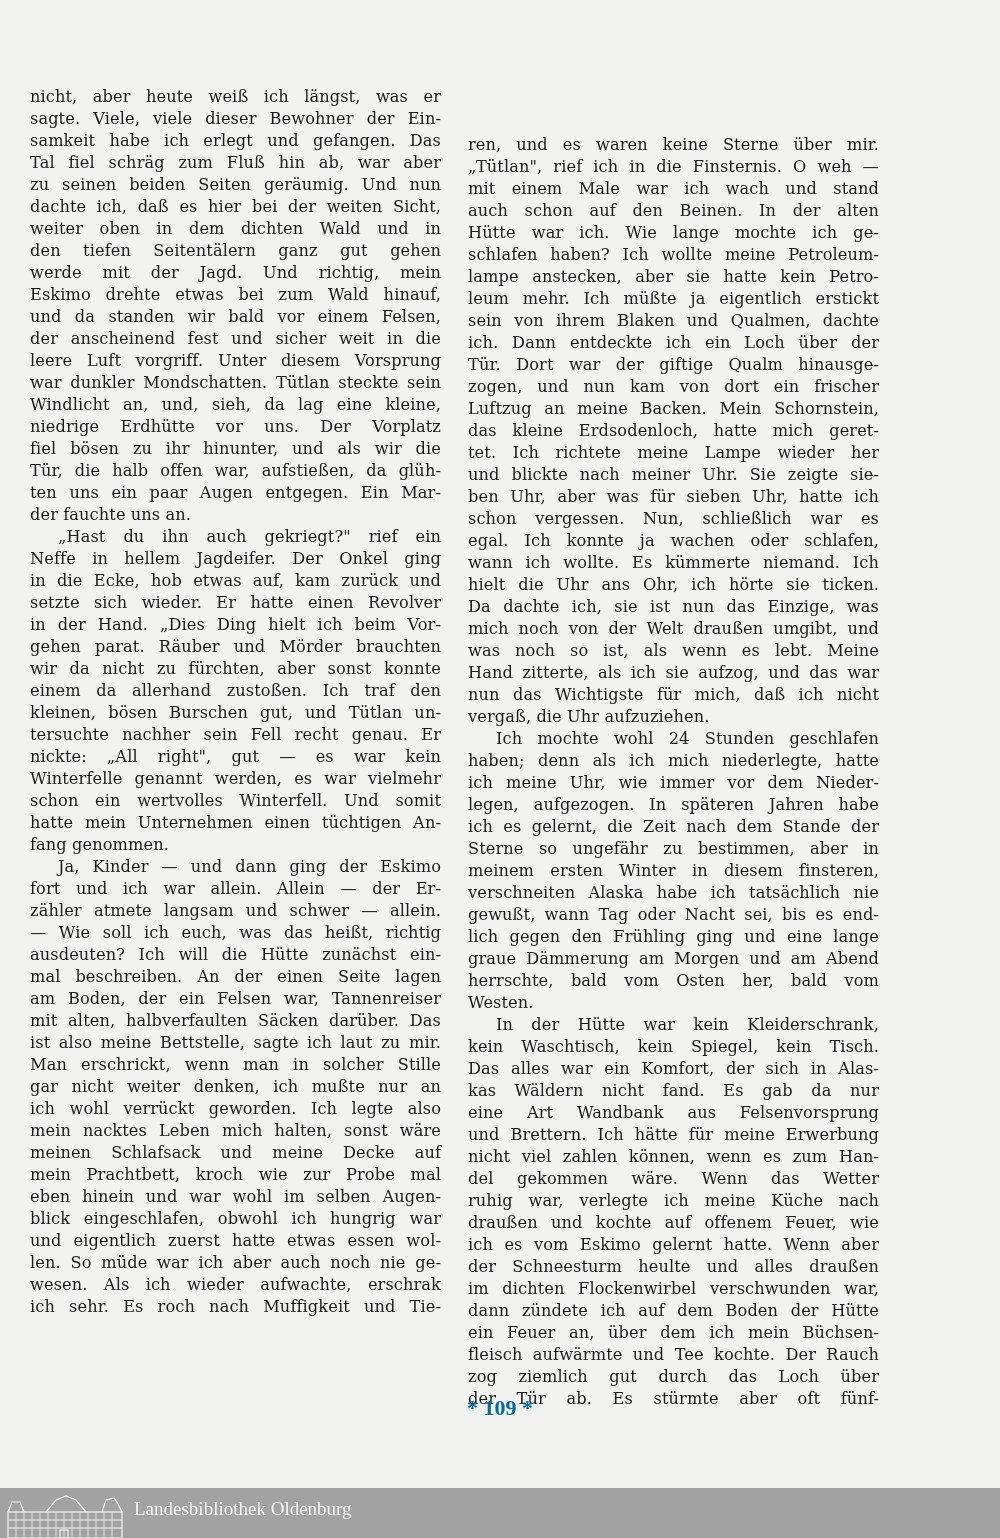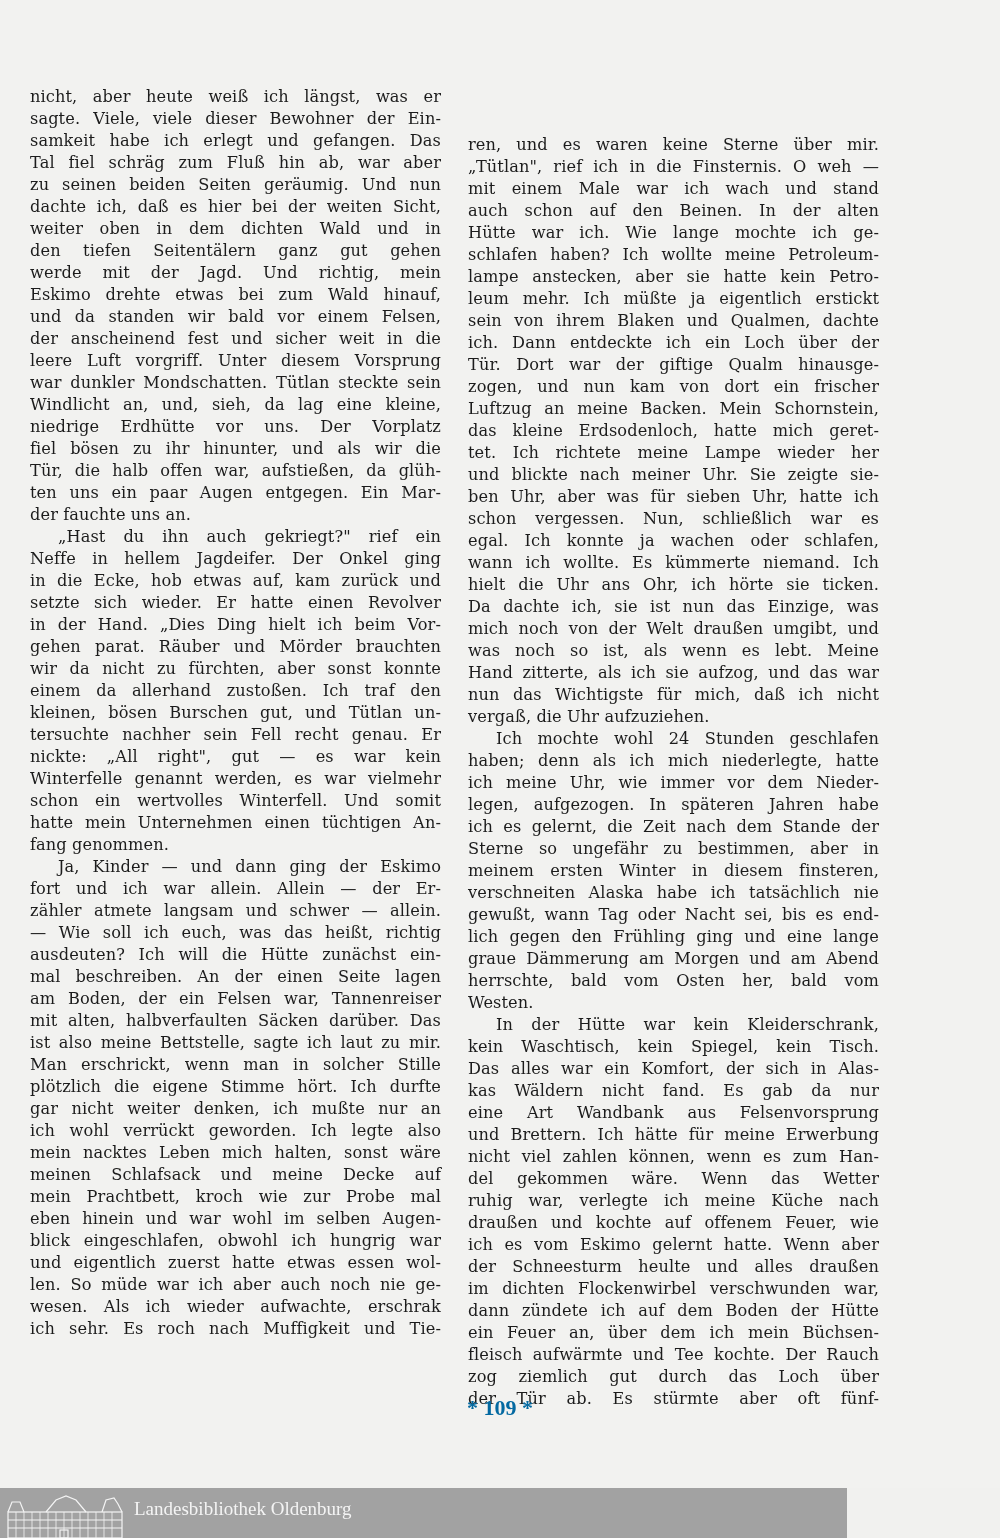--- a/index.html
+++ b/index.html
@@ -25,21 +25,21 @@
     letter-spacing: 0.1px;
   }
   .line.end { text-align-last: left; }
   .line.indent { padding-left: 28px; }
   .page-number {
     position: absolute; top: 1395px; left: 0; width: 1000px;
     text-align: center; font-weight: bold; font-size: 22px;
     font-family: "Liberation Serif", serif; color: #0369a1;
   }
   .footer {
-    position: absolute; left: 0; top: 1488px; width: 847px; height: 50px;
+    position: absolute; left: 0; top: 1488px; width: 1000px; height: 50px;
     background: #a2a2a2;
   }
   .footer-logo {
     position: absolute; left: 6px; top: 6px; width: 118px; height: 44px;
   }
   .footer-text {
     position: absolute; left: 134px; top: 10px;
     font-family: "Liberation Serif", serif; font-size: 19px; color: #f4f4f4;
   }
 </style>
@@ -86,21 +86,20 @@
       <span class="line indent">Ja, Kinder — und dann ging der Eskimo</span>
       <span class="line">fort und ich war allein. Allein — der Er-</span>
       <span class="line">zähler atmete langsam und schwer — allein.</span>
       <span class="line">— Wie soll ich euch, was das heißt, richtig</span>
       <span class="line">ausdeuten? Ich will die Hütte zunächst ein-</span>
       <span class="line">mal beschreiben. An der einen Seite lagen</span>
       <span class="line">am Boden, der ein Felsen war, Tannenreiser</span>
       <span class="line">mit alten, halbverfaulten Säcken darüber. Das</span>
       <span class="line">ist also meine Bettstelle, sagte ich laut zu mir.</span>
       <span class="line">Man erschrickt, wenn man in solcher Stille</span>
-      <span class="line">plötzlich die eigene Stimme hört. Ich durfte</span>
       <span class="line">gar nicht weiter denken, ich mußte nur an</span>
       <span class="line">ich wohl verrückt geworden. Ich legte also</span>
       <span class="line">mein nacktes Leben mich halten, sonst wäre</span>
       <span class="line">meinen Schlafsack und meine Decke auf</span>
       <span class="line">mein Prachtbett, kroch wie zur Probe mal</span>
       <span class="line">eben hinein und war wohl im selben Augen-</span>
       <span class="line">blick eingeschlafen, obwohl ich hungrig war</span>
       <span class="line">und eigentlich zuerst hatte etwas essen wol-</span>
       <span class="line">len. So müde war ich aber auch noch nie ge-</span>
       <span class="line">wesen. Als ich wieder aufwachte, erschrak</span>

